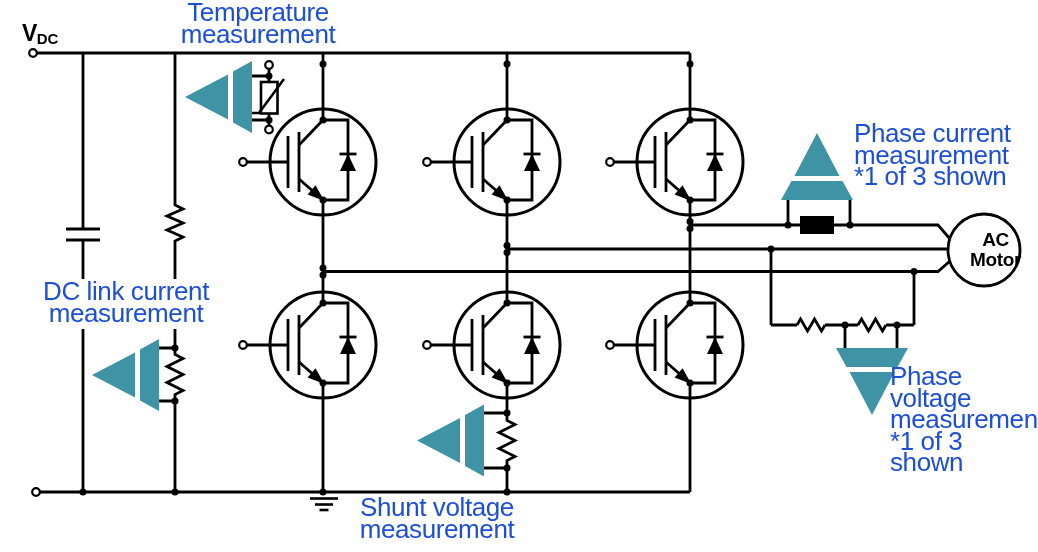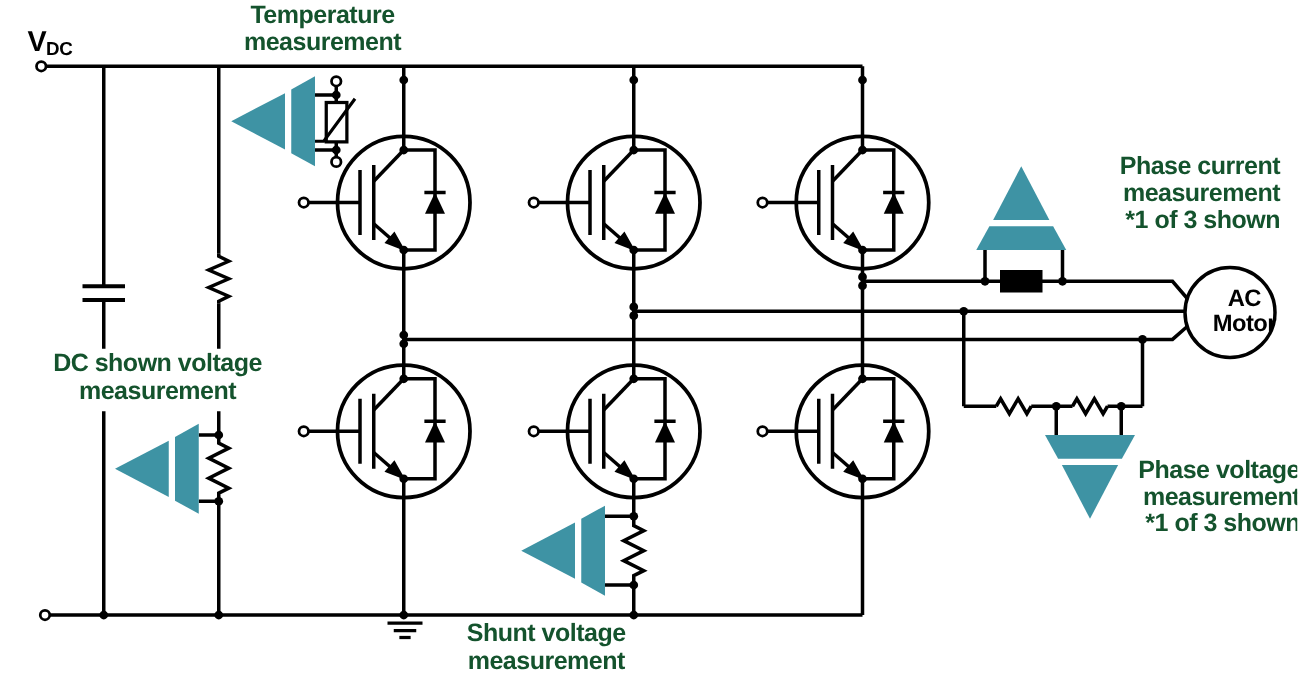--- a/index.html
+++ b/index.html
@@ -6,29 +6,29 @@
   .stage{
     position:relative;
     width:1038px;height:552px;
     background:#fff;
     font-family:"Liberation Sans", sans-serif;
     overflow:hidden;
   }
   .stage svg{position:absolute;left:0;top:0;}
   .label{
     position:absolute;
-    font-weight:700;
-    font-size:20px;
+    font-weight:400;
+    font-size:26px;
     line-height:21.5px;
     letter-spacing:-0.4px;
-    color:#14532d;
+    color:#1d4ed8;
     white-space:pre-line;
   }
   .label.center{text-align:center;}
-  .label.left{text-align:right;}
+  .label.left{text-align:left;}
   .vdc{position:absolute;font-weight:700;color:#000;}
   .vdc .main{font-size:23px;letter-spacing:-0.5px;}
   .vdc .sub{font-size:15px;position:relative;top:3px;letter-spacing:-0.3px;margin-top:20px;}
   .motor-label{
     position:absolute;font-weight:700;font-size:19px;line-height:20px;
     letter-spacing:-0.4px;text-align:center;white-space:pre-line;color:#000;
   }
   .teal-fill{fill:#3E93A4;}
   .wire{stroke:#000;stroke-width:2.8;fill:none;}
   .thin{stroke:#000;stroke-width:2.5;fill:none;}
@@ -175,21 +175,21 @@
     </g>
   </svg>
 
   <div class="vdc" style="left:22px;top:20px;">
     <span class="main">V</span><span class="sub">DC</span>
   </div>
 
   <div class="label center" style="left:158px;top:2px;width:200px;">Temperature
 measurement</div>
 
-  <div class="label center" style="left:35px;top:281px;width:182px;">DC shown voltage
+  <div class="label center" style="left:35px;top:281px;width:182px;">DC link current
 measurement</div>
 
   <div class="label center" style="left:346px;top:497px;width:182px;">Shunt voltage
 measurement</div>
 
   <div class="label left" style="left:854px;top:123px;width:170px;">Phase current
 measurement
 *1 of 3 shown</div>
 
   <div class="label left" style="left:890px;top:366px;width:150px;">Phase voltage

